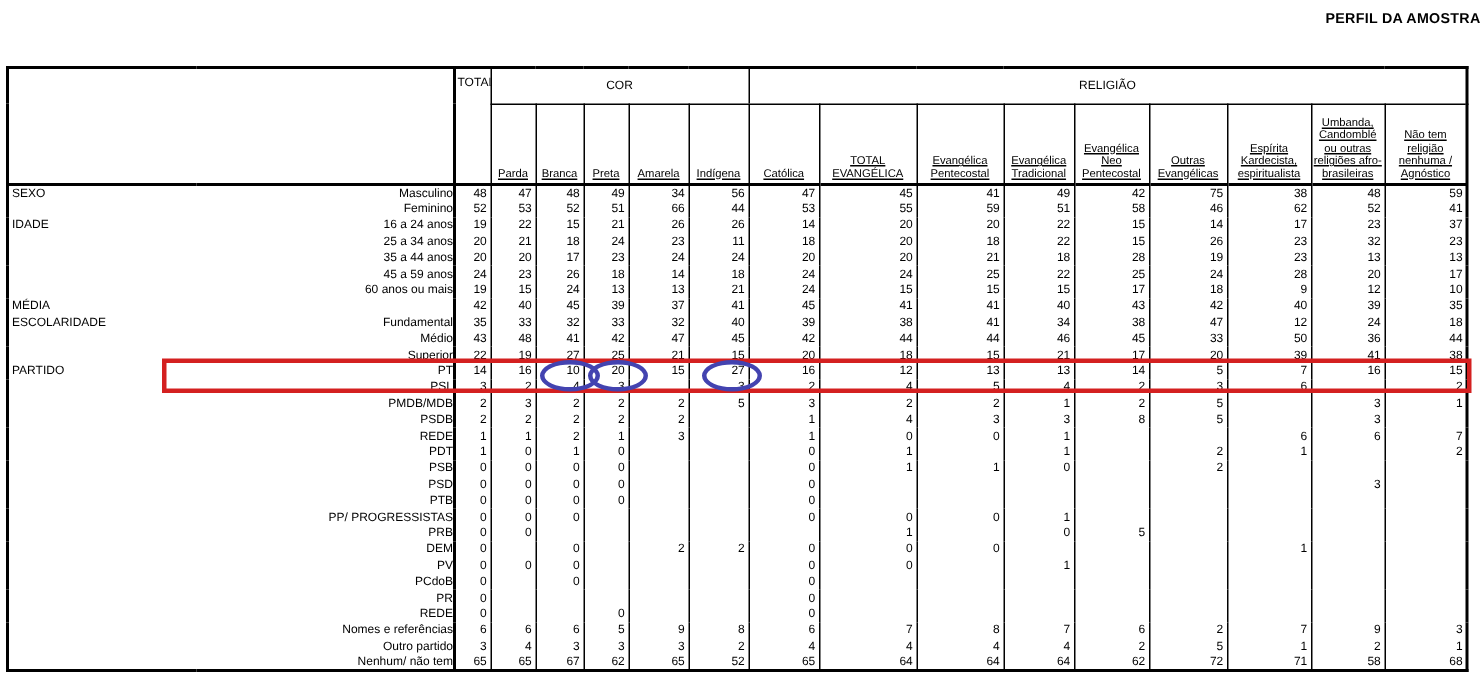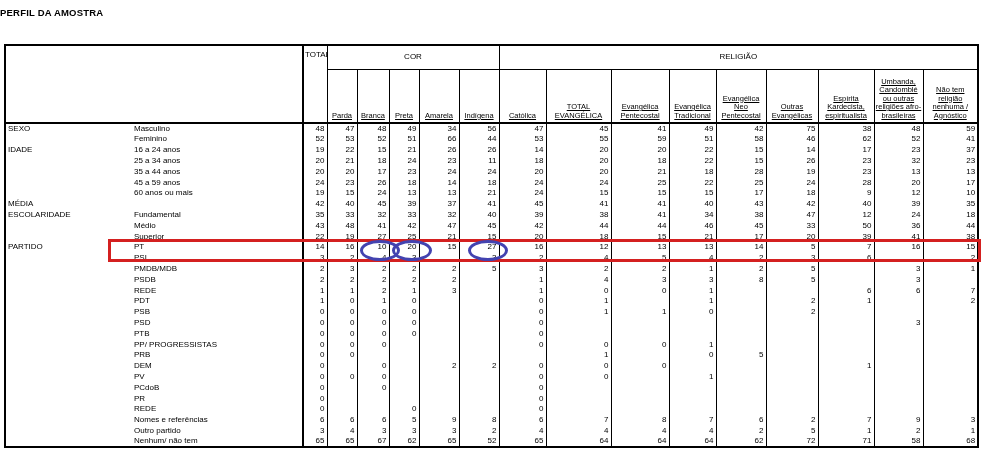--- a/index.html
+++ b/index.html
@@ -1,38 +1,38 @@
 <!DOCTYPE html>
 <html><head>
 <meta charset="utf-8">
 <style>
   html,body{margin:0;padding:0;background:#fff;}
   .page{position:relative;width:987px;height:450px;background:#fff;overflow:hidden;
         font-family:"Liberation Sans",sans-serif;color:#000;}
-  .title{position:absolute;top:7px;left:0;width:100%;text-align:left;
+  .title{position:absolute;top:7px;left:0;width:100%;text-align:right;
          font-size:9.5px;font-weight:bold;letter-spacing:.2px;}
   .subtitle{position:absolute;top:18px;left:0;width:100%;text-align:center;
             font-size:9px;font-weight:bold;}
   table.sample{position:absolute;left:4px;top:44px;width:973px;
                border-collapse:collapse;table-layout:fixed;border:2px solid #000;}
   th,td{margin:0;}
   thead th{font-weight:normal;font-size:7.5px;line-height:8.5px;text-align:center;
            vertical-align:bottom;padding:1px 1px 2px 1px;border-left:1px solid #000;
            overflow:hidden;}
   thead tr.grow{height:24px;}
   thead tr.crow{height:54px;}
   th.lblhead{border-left:none;border-right:2px solid #000;border-bottom:2px solid #000;}
   th.total{border-left:2px solid #000;vertical-align:top;padding-top:5px;
            border-bottom:2px solid #000;font-size:8px;}
   th.grp{border-bottom:1px solid #000;vertical-align:middle;font-size:8px;margin-left:36px;}
   tr.crow th{border-bottom:2px solid #000;text-decoration:underline;}
   tbody tr{height:10.8px;}
   tbody td{font-size:8px;line-height:10px;padding:0;white-space:nowrap;overflow:hidden;}
   td.g{padding-left:2px;text-align:left;margin-left:20px;}
-  td.l{padding-left:3px;text-align:left;}
+  td.l{padding-left:3px;text-align:right;}
   td.v{border-left:1px solid #000;text-align:right;padding-right:2px;}
   td.v.first{border-left:2px solid #000;}
   
   .red-box{position:absolute;left:108px;top:239px;width:867px;height:17px;
            border:3px solid #d42020;z-index:5;pointer-events:none;}
   .ellipse{position:absolute;top:240px;height:15px;width:34px;
            border:3px solid #4343b0;border-radius:50%;z-index:6;pointer-events:none;}
   .e1{left:360px;}
   .e2{left:392px;}
   .e3{left:468px;}

